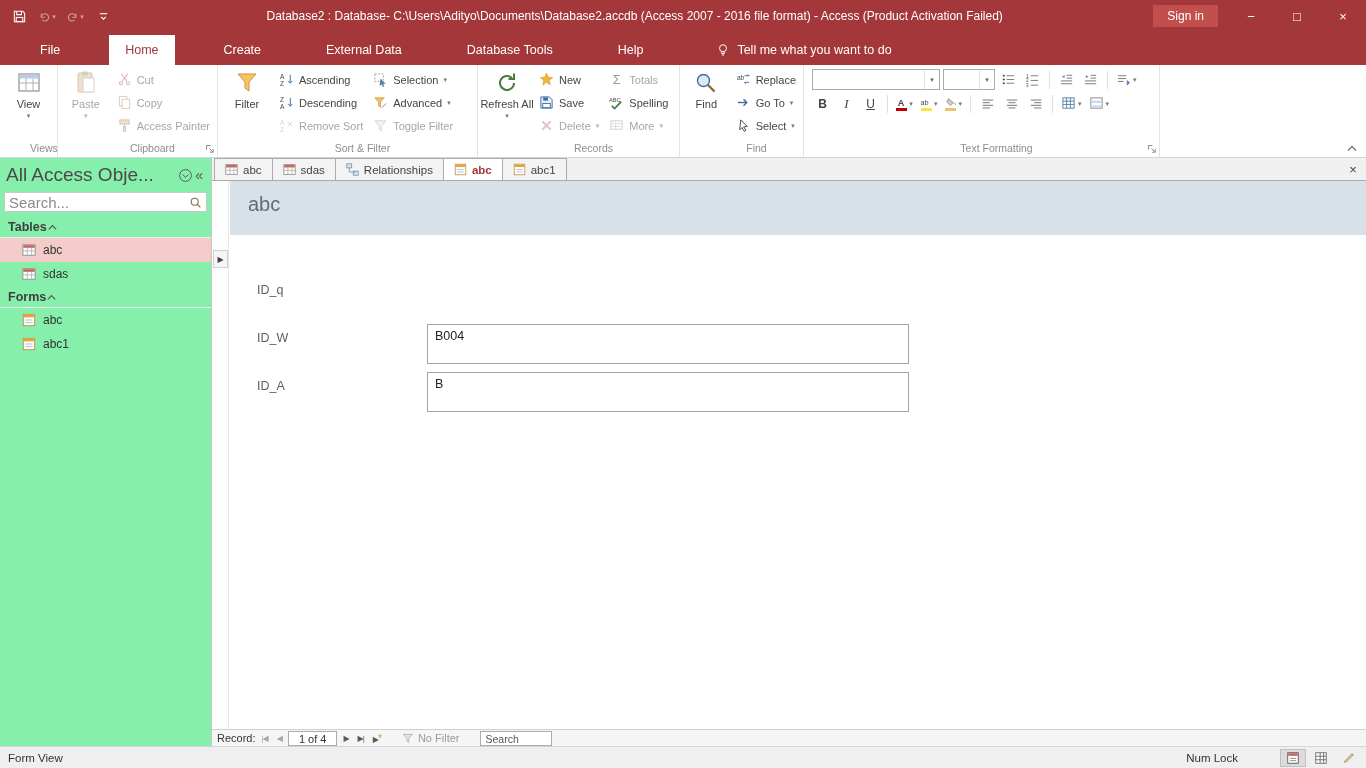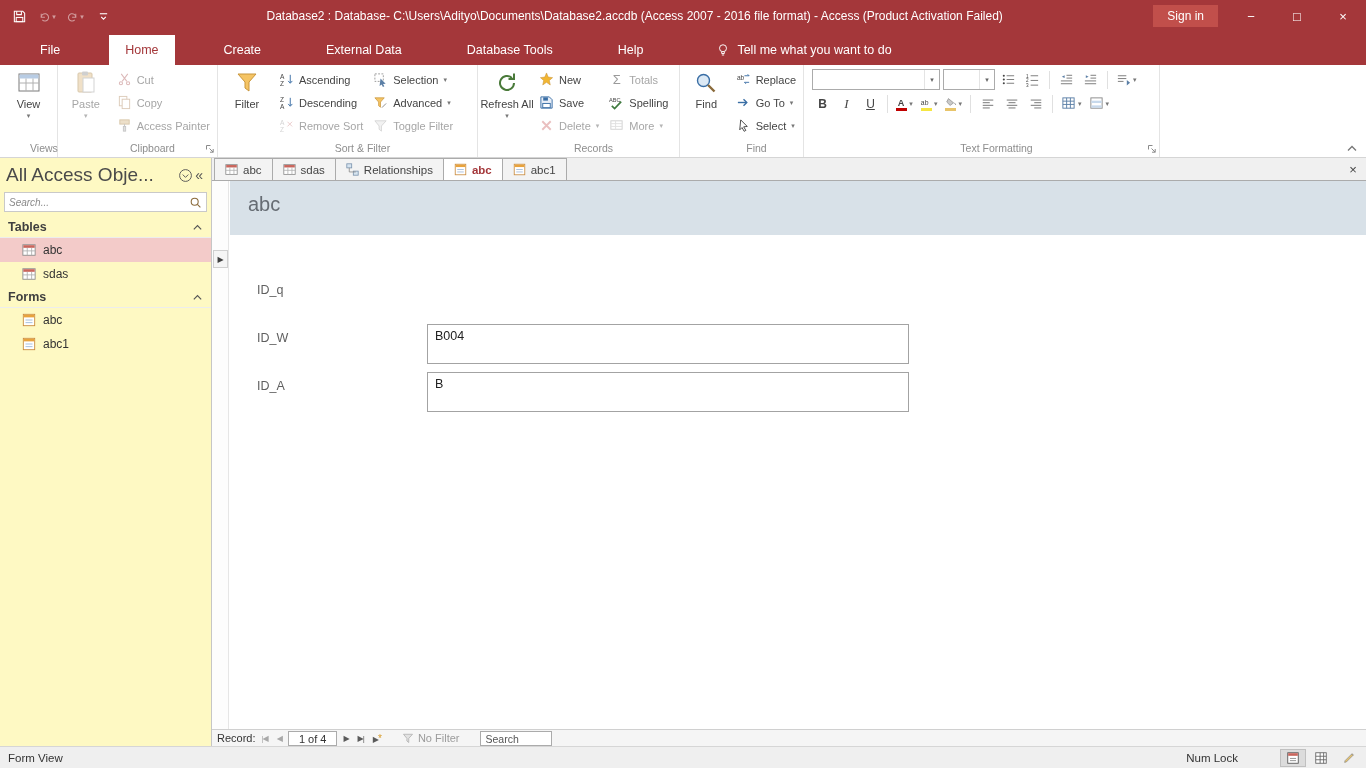--- a/index.html
+++ b/index.html
@@ -54,27 +54,27 @@
   .tfbtn .un { text-decoration:underline; font-size:12px; }
   .tfsep { width:1px; height:18px; background:#E0E0E0; margin:0 3px; }
   .stack { display:flex; flex-direction:column; align-items:center; line-height:10px; }
   .stack .bar { width:11px; height:3px; margin-top:1px; }
   .ribbon-collapse { position:absolute; right:8px; bottom:4px; }
 
   
   .main { flex:1; display:flex; min-height:0; }
 
   
-  .navpane { width:212px; flex:none; background:#fef9c3; border-right:1px solid #C6C6C6; display:flex; flex-direction:column; }
+  .navpane { width:212px; flex:none; background:#86efac; border-right:1px solid #C6C6C6; display:flex; flex-direction:column; }
   .np-header { display:flex; align-items:center; padding:4px 6px 2px; height:32px; }
   .np-title { font-size:19px; color:#4A4A4A; white-space:nowrap; overflow:hidden; flex:1; }
   .np-collapse { font-size:14px; color:#555; padding:0 2px; }
   .np-search { margin:2px 4px 4px; height:20px; border:1px solid #C9C9C9; background:#fff; display:flex; align-items:center; padding:0 4px; }
-  .np-search-ph { flex:1; font-style:italic; color:#8A8A8A; font-size:10px; }
-  .np-sec { display:flex; align-items:center; justify-content:space-between; padding:4px 8px 3px; font-size:12.5px; font-weight:700; color:#3F3F3F; border-bottom:1px solid #EDEDED; }
+  .np-search-ph { flex:1; color:#8A8A8A; font-size:15px; }
+  .np-sec { display:flex; align-items:center; justify-content:flex-start; padding:4px 8px 3px; font-size:12.5px; font-weight:700; color:#3F3F3F; border-bottom:1px solid #EDEDED; }
   .np-item { display:flex; align-items:center; gap:7px; height:24px; padding-left:22px; font-size:12px; color:#333; }
   .np-item.selected { background:#F3CBC9; }
 
   
   .rightcol { flex:1; display:flex; flex-direction:column; min-width:0; }
 
   
   .doctabs { height:23px; background:#F0F0F0; border-bottom:1px solid #ABABAB; display:flex; align-items:flex-end; padding-left:2px; flex:none; }
   .dtab { display:flex; align-items:center; gap:5px; height:22px; padding:0 10px; font-size:11.5px; color:#444; background:#F3F3F3; border:1px solid #ABABAB; border-bottom:none; margin-right:-1px; }
   .dtab.active { background:#fff; color:#A4373A; font-weight:700; }

